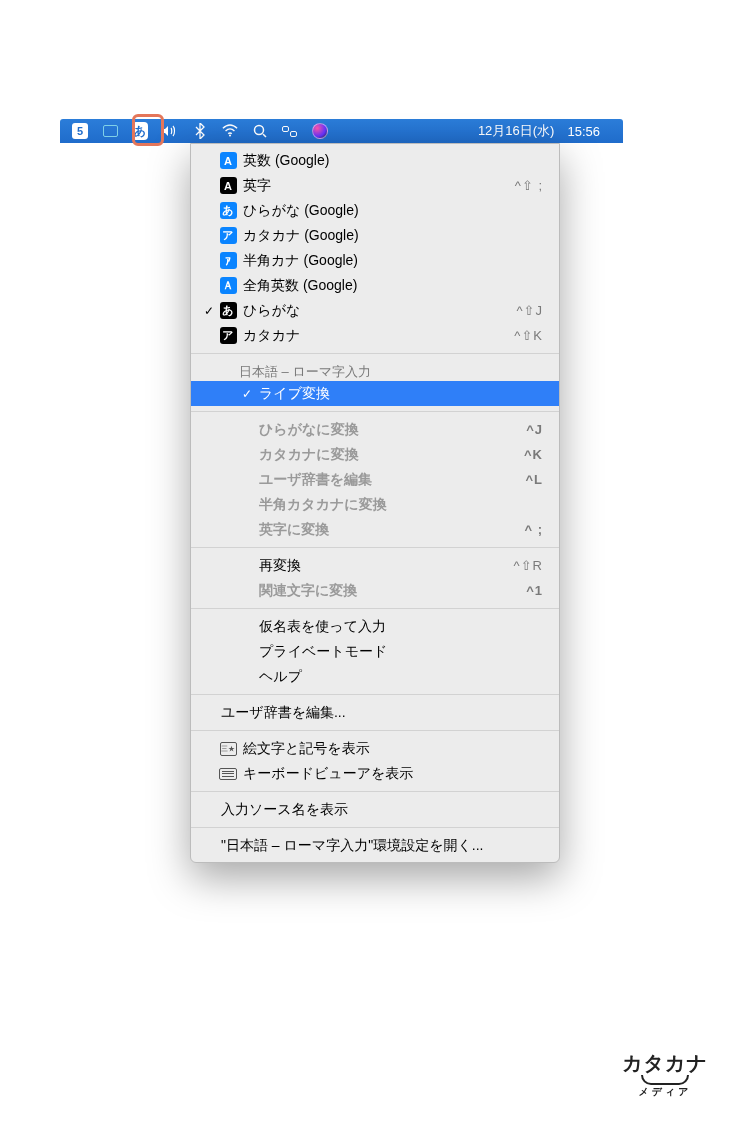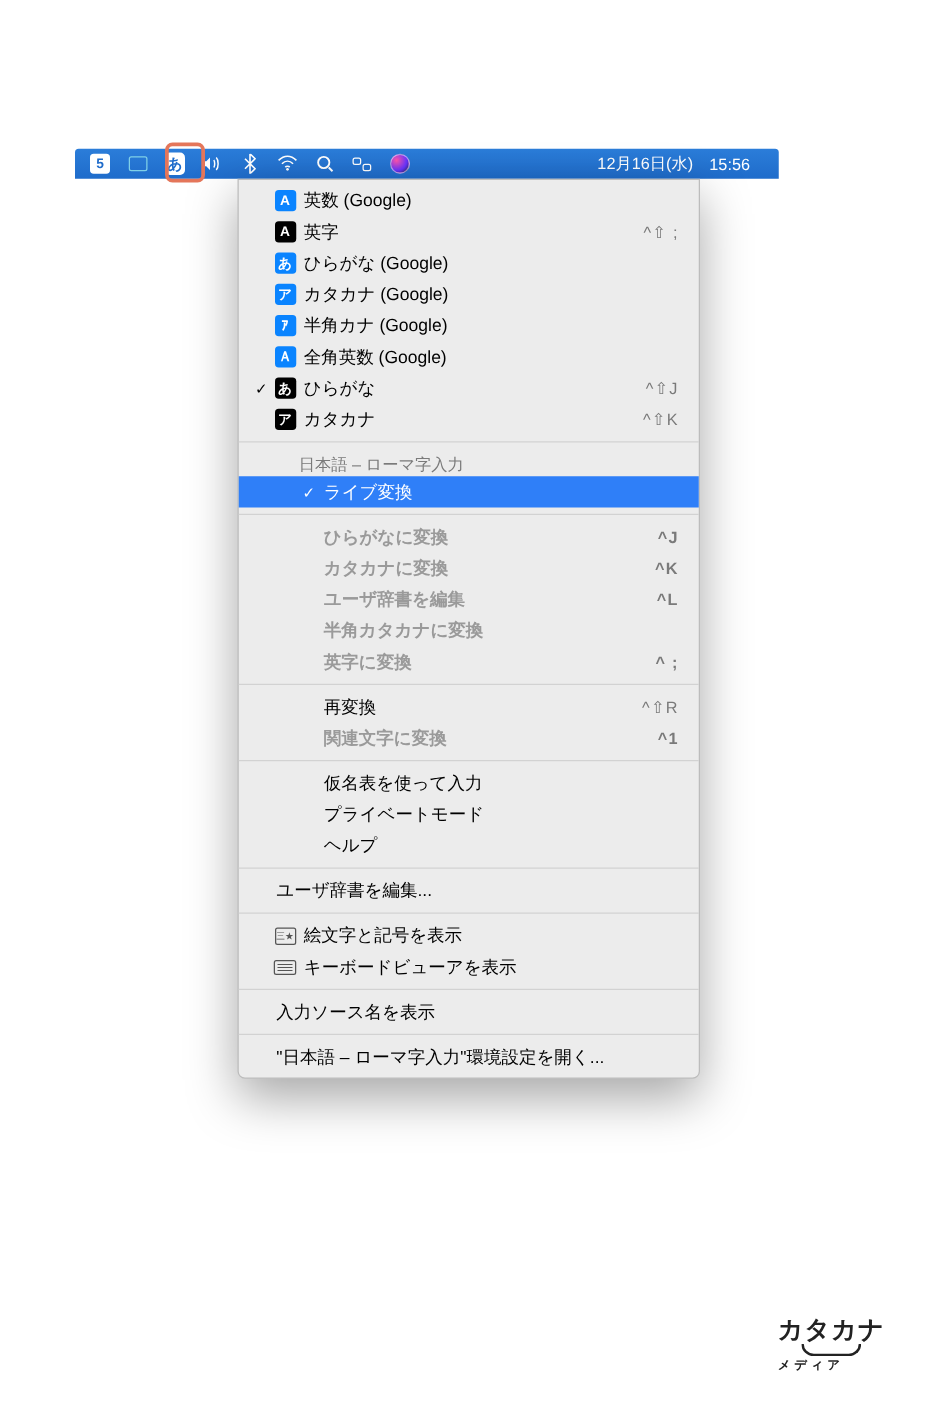--- a/index.html
+++ b/index.html
@@ -125,21 +125,21 @@
     background: repeating-linear-gradient(0deg,#555 0 1px, transparent 1px 2.5px);
   }
   .watermark {
     position: absolute;
     right: 42px;
     bottom: 28px;
     color: #222;
     font-weight: 700;
   }
   .watermark .wm-main { font-size: 20px; letter-spacing: 1px; }
-  .watermark .wm-sub { font-size: 10px; letter-spacing: 3px; text-align: left; margin-top:-2px; }
+  .watermark .wm-sub { font-size: 10px; letter-spacing: 3px; text-align: center; margin-top:-2px; }
   .watermark .smile {
     display:block; width:48px; height:10px; border:2.5px solid #222; border-top:none;
     border-radius: 0 0 30px 30px; margin: -2px auto 2px;
   }
 </style>
 </head>
 <body>
 
 <div class="highlight-box"></div>
 

